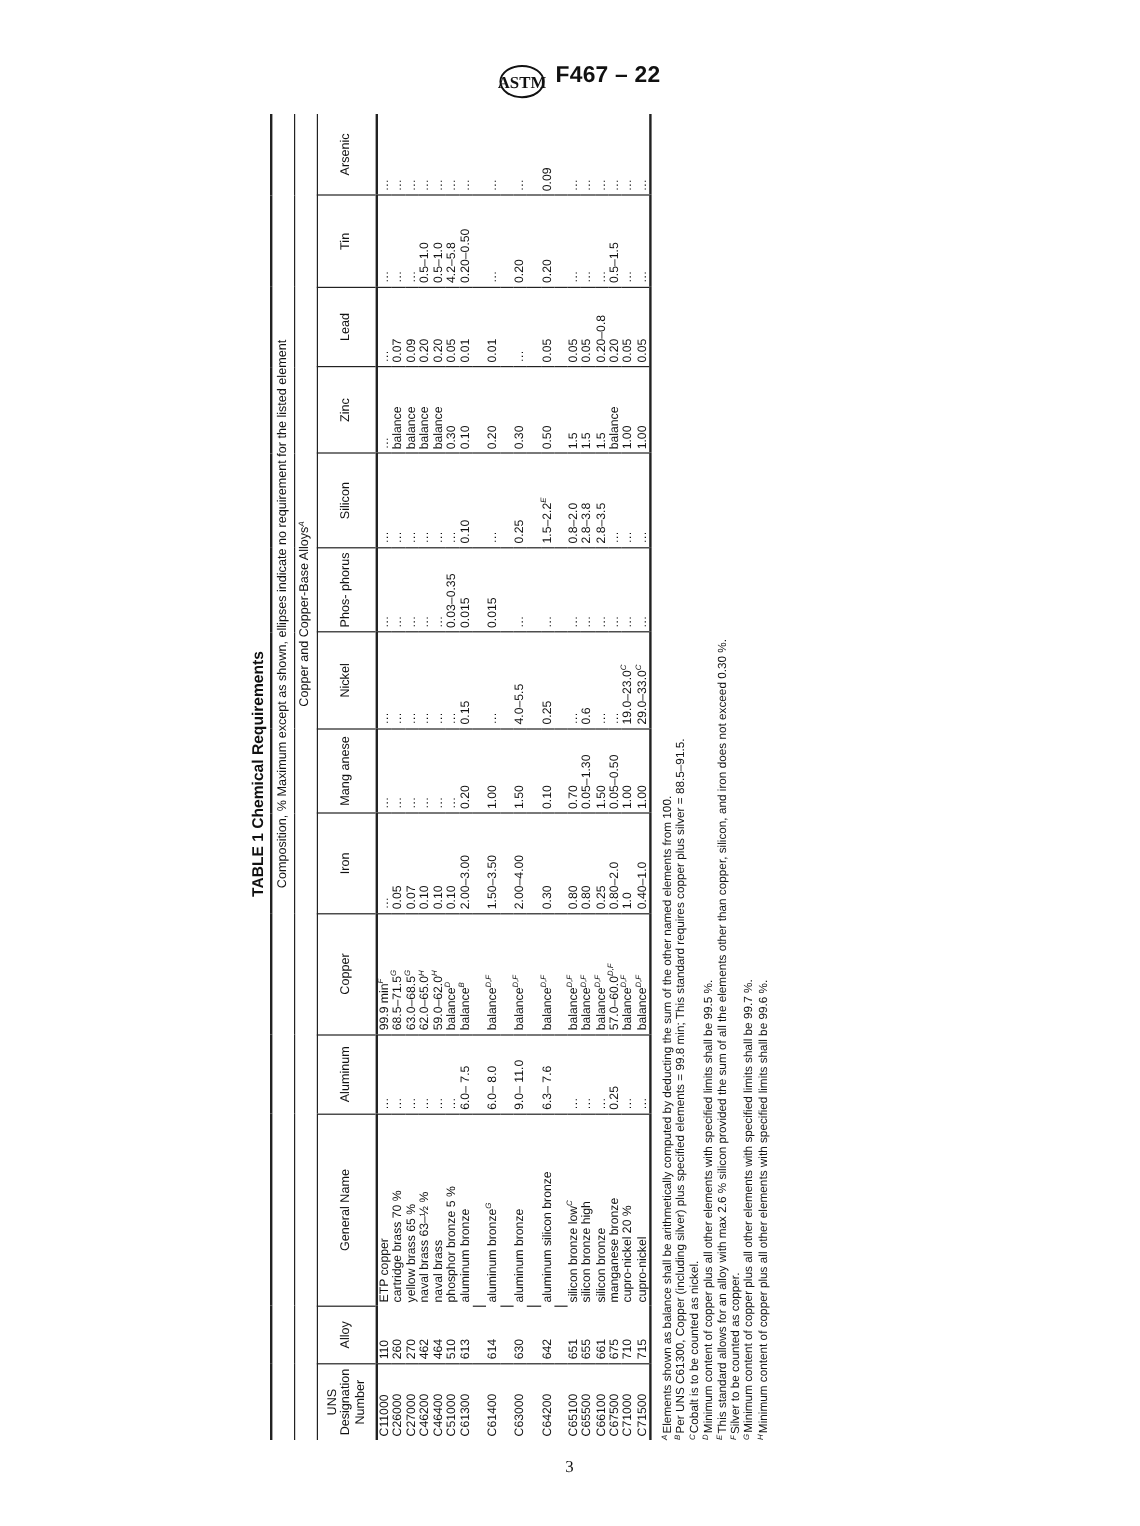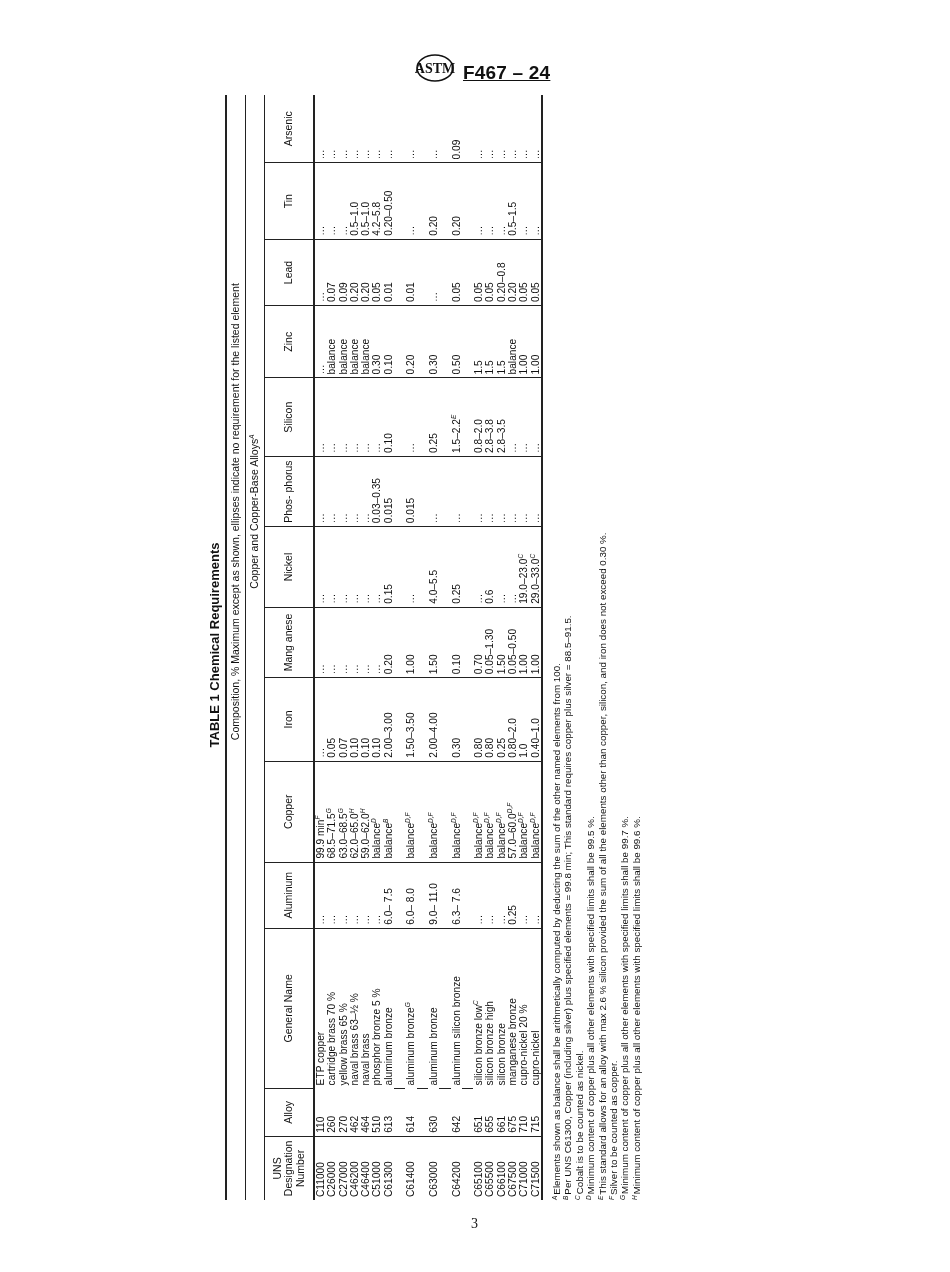--- a/index.html
+++ b/index.html
@@ -1,17 +1,17 @@
 <!DOCTYPE html>
 <html><head>
 <meta charset="utf-8">
 <style>
   html, body { margin: 0; padding: 0; background: #ffffff; }
   body { width: 950px; height: 1272px; position: relative; overflow: hidden; font-family: "Liberation Sans", sans-serif; color: #111; }
-  .header { position: absolute; top: 52px; left: 415px; display: flex; align-items: flex-end; gap: 8px; text-decoration: underline; }
+  .header { position: absolute; top: 52px; left: 415px; display: flex; align-items: flex-start; gap: 8px; }
   .logo { width: 40px; height: 32px; position: relative; }
   .logo svg { width: 40px; height: 32px; }
   .doc-id { font-family: "Liberation Sans", sans-serif; font-weight: bold; font-size: 19px; letter-spacing: 0.2px; }
   .page-num { position: absolute; top: 1216px; left: 471px; font-family: "Liberation Serif", serif; font-size: 14px; }
 
   
   .rot { position: absolute; left: 205px; top: 1200px; width: 1110px; height: 500px; transform-origin: 0 0; transform: rotate(-90deg); }
   .title { text-align: center; font-weight: bold; font-size: 13px; height: 20px; line-height: 20px; }
   table { border-collapse: collapse; width: 1105px; font-size: 10.2px; line-height: 11.3px; }
   th { font-weight: normal; text-align: center; vertical-align: middle; padding: 2px 3px; }
@@ -31,21 +31,21 @@
 </head>
 <body>
 
 <div class="header">
   <div class="logo">
     <svg viewBox="0 0 40 32">
       <ellipse cx="20" cy="16" rx="18" ry="13" fill="none" stroke="#111" stroke-width="1.6"></ellipse>
       <text x="20" y="21" text-anchor="middle" font-family="Liberation Serif, serif" font-size="14" font-weight="bold" fill="#111">ASTM</text>
     </svg>
   </div>
-  <span class="doc-id">F467 – 24</span>
+  <span class="doc-id">F467 – 22</span>
 </div>
 
 <div class="rot">
   <div class="title">TABLE 1 Chemical Requirements</div>
   <table>
     <thead>
       <tr class="cap1">
         <th colspan="3"></th>
         <th colspan="11">Composition, % Maximum except as shown, ellipses indicate no requirement for the listed element</th>
       </tr>

